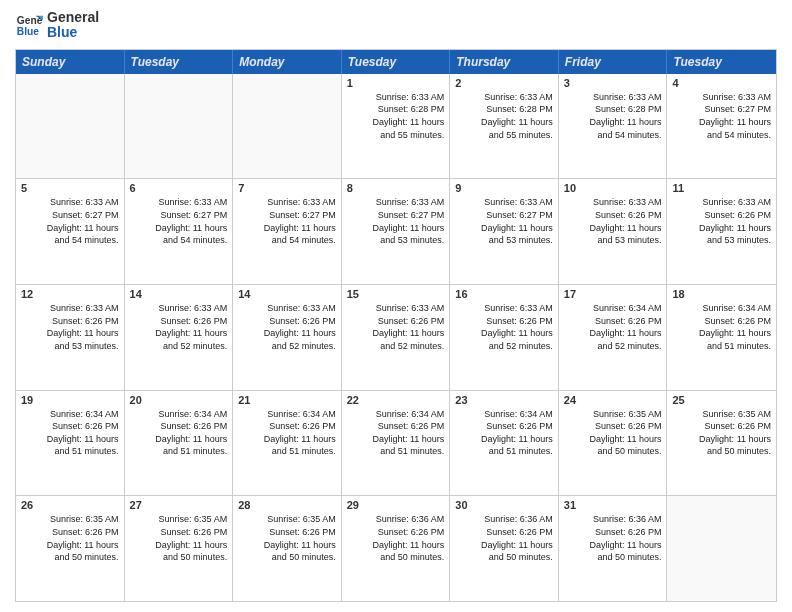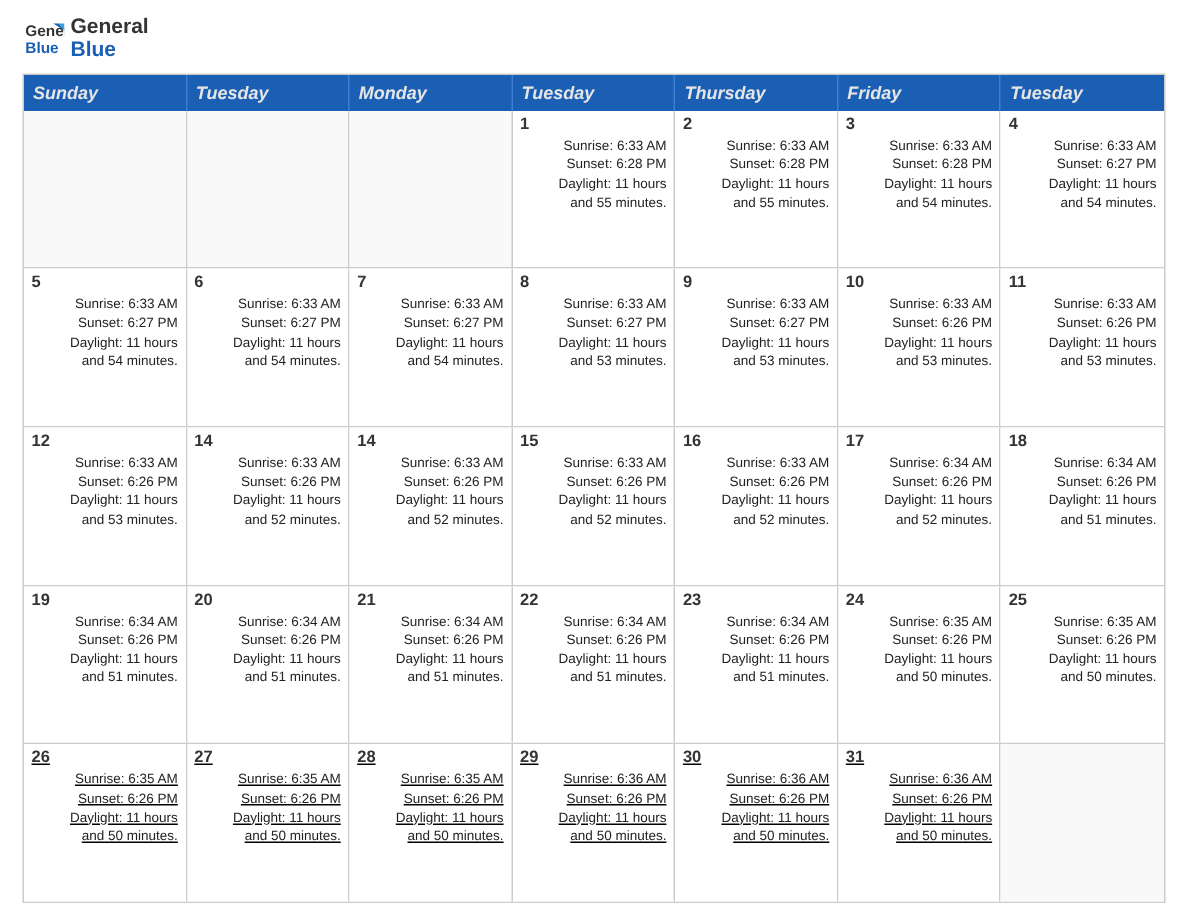--- a/index.html
+++ b/index.html
@@ -70,21 +70,21 @@
       flex: 1;
       display: flex;
       flex-direction: column;
     }
     .cal-week {
       flex: 1;
       display: grid;
       grid-template-columns: repeat(7, 1fr);
       border-bottom: 1px solid #ccc;
     }
-    .cal-week:last-child { border-bottom: none; text-decoration: underline; }
+    .cal-week:last-child { border-bottom: none; }
     .cal-cell {
       border-right: 1px solid #ccc;
       padding: 3px 5px;
       font-size: 9.5px;
       color: #333;
       vertical-align: top;
       background: #fff;
       min-height: 80px;
     }
     .cal-cell:last-child { border-right: none; }

